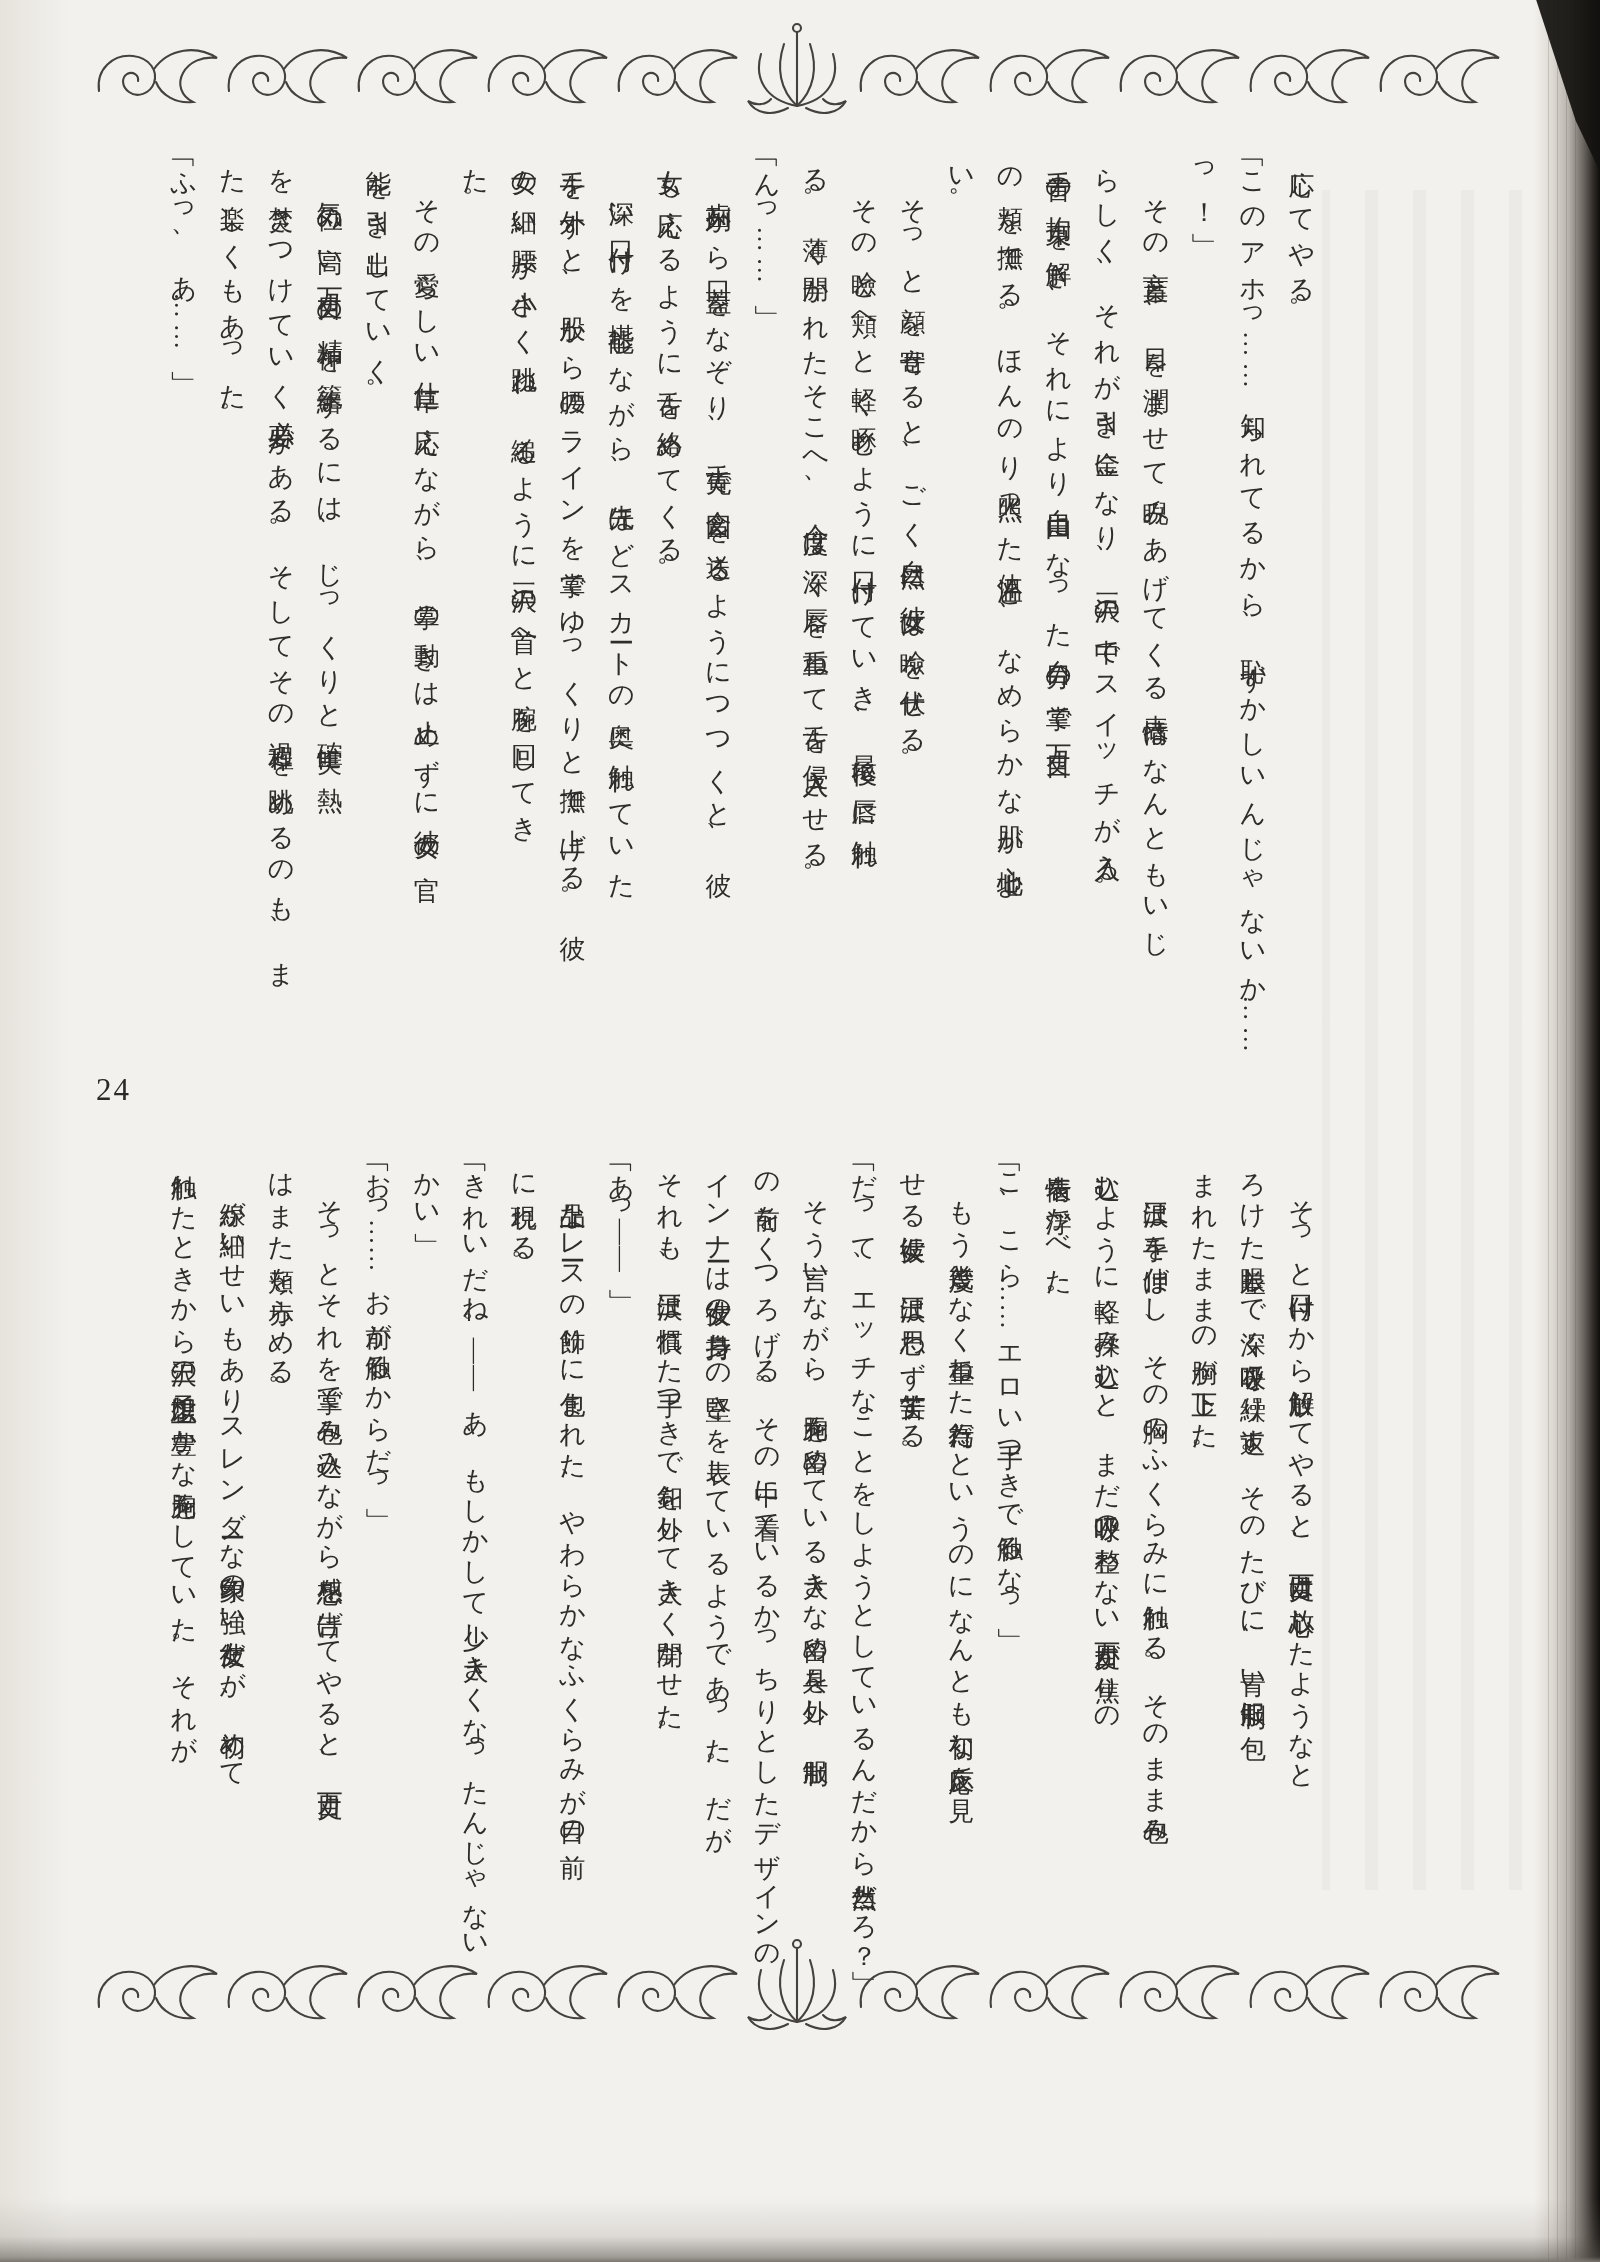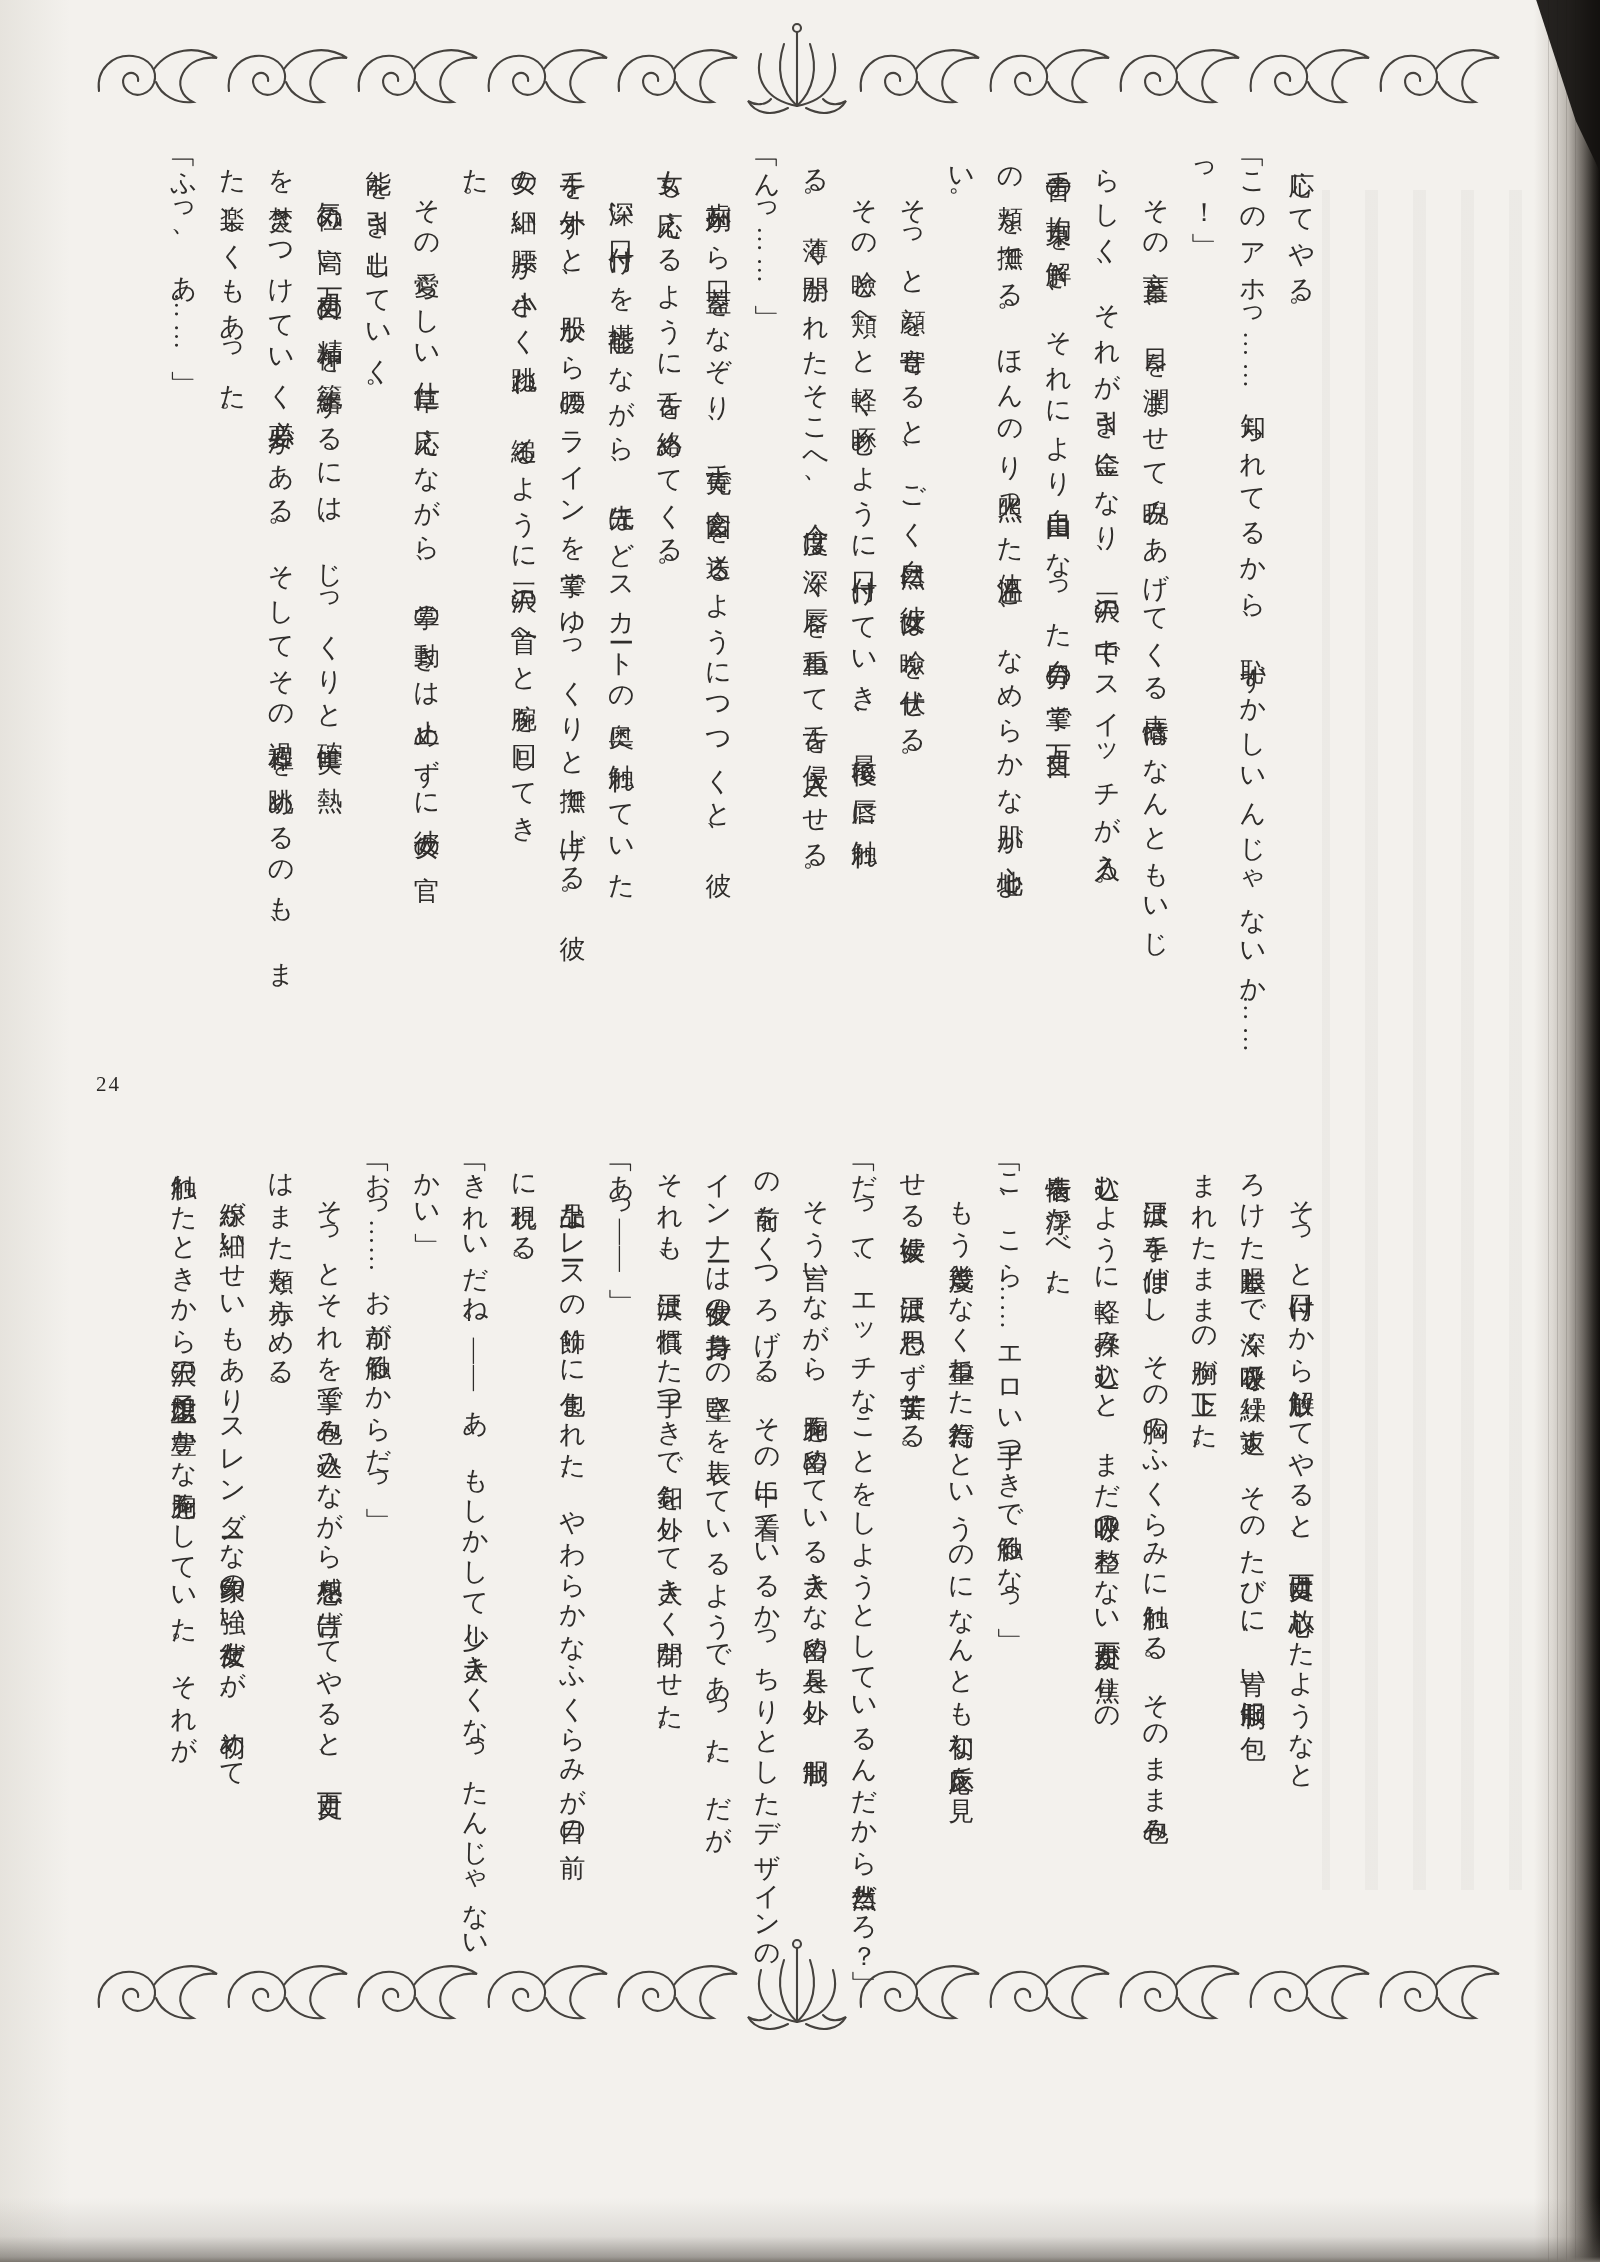--- a/index.html
+++ b/index.html
@@ -32,21 +32,21 @@
   .ornament { position:absolute; left:85px; width:1424px; height:78px; overflow:visible; }
   .ornament.top { top:36px; }
   .ornament.bottom { top:1952px; }
   .ornament svg { overflow:visible; display:block; }
   
   .dan { position:absolute; right:275px; writing-mode:vertical-rl;
     text-orientation:mixed; color:#2f2d2b; }
   .dan p { margin:0; padding:0; line-height:48.6px; white-space:pre; }
   .dan-top { top:150px; height:915px; font-size:26px; letter-spacing:5.3px; }
   .dan-bottom { top:1155px; height:792px; font-size:26px; letter-spacing:1.2px; }
-  .pagenum { position:absolute; left:96px; top:1072px; font-size:21px;
+  .pagenum { position:absolute; left:96px; top:1072px; font-size:31px;
     letter-spacing:2px; color:#2b2927; }
 </style>
 </head>
 <body>
 
 <div class="page">
 
   <div class="left-shade"></div>
   <div class="ghost"></div>
 

